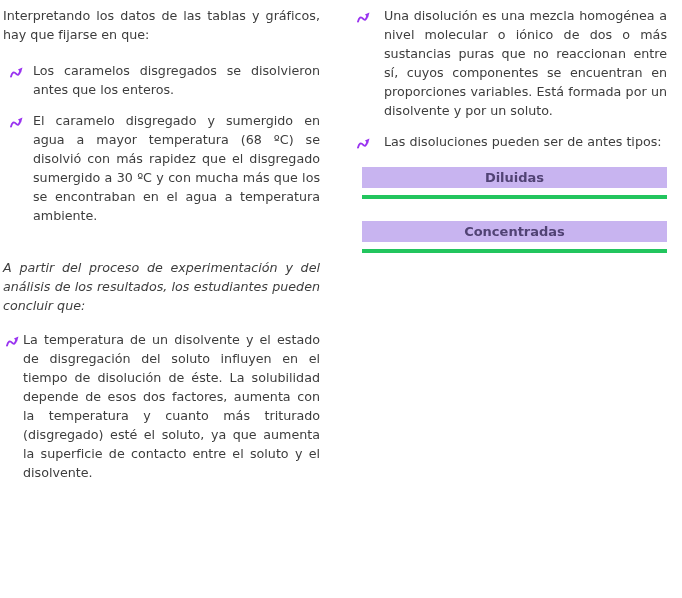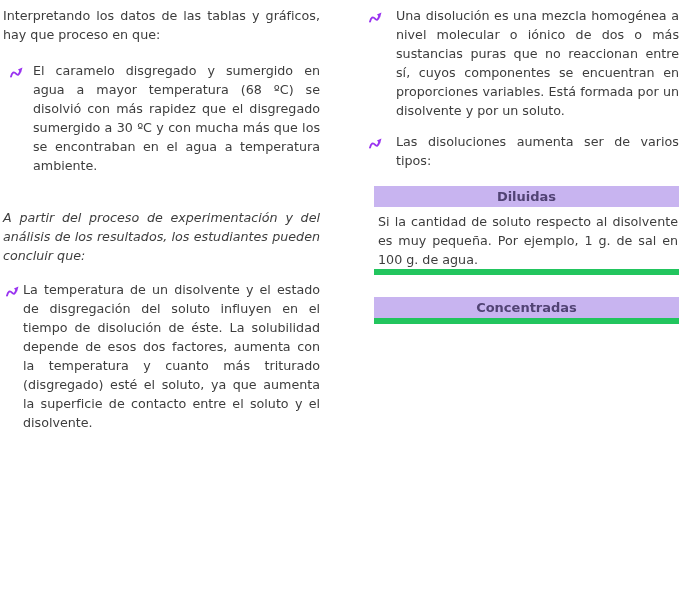--- a/index.html
+++ b/index.html
@@ -21,21 +21,21 @@
     position: absolute;
     top: 0;
     box-sizing: border-box;
   }
   .col-left {
     left: 0;
     width: 341px;
     padding: 6px 21px 0 3px;
   }
   .col-right {
-    left: 341px;
+    left: 329px;
     width: 341px;
     padding: 6px 3px 0 0;
   }
   p { margin: 0; text-align: justify; }
 
   .intro       { margin-bottom: 17px; }
   .mid         { margin-top: 33px; margin-bottom: 15px; font-style: italic; }
 
   .bullet {
     position: relative;
@@ -56,22 +56,22 @@
   .col-right .bullet { margin-left: 23px; padding-left: 32px; }
   .col-right .bullet .bicon { left: 5px; }
 
   .mb16 { margin-bottom: 16px; }
   .mb13 { margin-bottom: 13px; }
   .mb12 { margin-bottom: 12px; }
 
   .type-box {
     margin: 0 0 22px 33px;
     width: 305px;
-    border-bottom: 6px solid #22c55e;
-    padding-bottom: 0;
+    border-bottom: 4px solid #22c55e;
+    padding-bottom: 7px;
   }
   .type-header {
     height: 21px;
     line-height: 21px;
     background: #c8b4f0;
     color: #514374;
     font-weight: bold;
     font-size: 13px;
     text-align: center;
   }
@@ -79,23 +79,32 @@
     margin-top: 5px;
     padding: 0 1px 0 4px;
     text-align: justify;
   }
 </style>
 </head>
 <body>
 
 <div class="col col-left">
 
-  <p class="intro">Interpretando los datos de las tablas y gráficos, hay que proceso en que:</p>
+  <p class="intro">Interpretando los datos de las tablas y gráficos, hay que fijarse en que:</p>
 
 
+  <div class="bullet mb12">
+    <span class="bicon">
+      <svg width="13" height="11" viewBox="0 0 14 12" aria-hidden="true">
+        <path d="M1 10.5 C2.2 5.5 4.2 4.8 6.4 7.2 C8.4 9.4 9.8 8.8 11 4.8" fill="none" stroke="currentColor" stroke-width="2.1" stroke-linecap="round"></path>
+        <path d="M13.5 0.5 L8.6 2.6 L11.9 6.3 Z" fill="currentColor"></path>
+      </svg>
+    </span>
+    <p>Los caramelos disgregados se disolvieron antes que los enteros.</p>
+  </div>
 
   <div class="bullet">
     <span class="bicon">
       <svg width="13" height="11" viewBox="0 0 14 12" aria-hidden="true">
         <path d="M1 10.5 C2.2 5.5 4.2 4.8 6.4 7.2 C8.4 9.4 9.8 8.8 11 4.8" fill="none" stroke="currentColor" stroke-width="2.1" stroke-linecap="round"></path>
         <path d="M13.5 0.5 L8.6 2.6 L11.9 6.3 Z" fill="currentColor"></path>
       </svg>
     </span>
     <p>El caramelo disgregado y sumergido en agua a mayor temperatura (68 ºC) se disolvió con más rapidez que el disgregado sumergido a 30 ºC y con mucha más que los se encontraban en el agua a temperatura ambiente.</p>
   </div>
@@ -127,26 +136,25 @@
   </div>
 
 
   <div class="bullet mb16">
     <span class="bicon">
       <svg width="13" height="11" viewBox="0 0 14 12" aria-hidden="true">
         <path d="M1 10.5 C2.2 5.5 4.2 4.8 6.4 7.2 C8.4 9.4 9.8 8.8 11 4.8" fill="none" stroke="currentColor" stroke-width="2.1" stroke-linecap="round"></path>
         <path d="M13.5 0.5 L8.6 2.6 L11.9 6.3 Z" fill="currentColor"></path>
       </svg>
     </span>
-    <p>Las disoluciones aumenta ser de varios tipos:</p>
+    <p>Las disoluciones pueden ser de antes tipos:</p>
   </div>
 
   <div class="type-box">
     <div class="type-header">Diluidas</div>
-    <p class="type-body">Si la cantidad de soluto respecto al disolvente es muy pequeña. Por ejemplo, 1 g. de sal en 100 g. de agua.</p>
   </div>
 
   <div class="type-box">
     <div class="type-header">Concentradas</div>
   </div>
 
 
 </div>
 
 </body></html>

